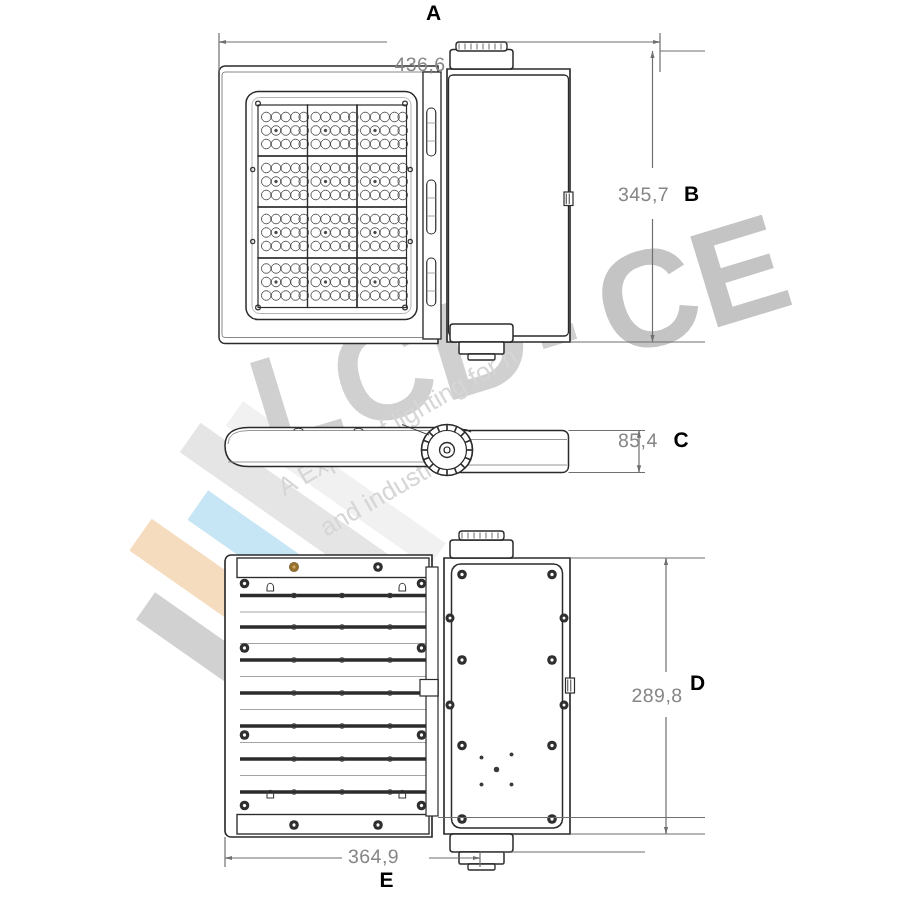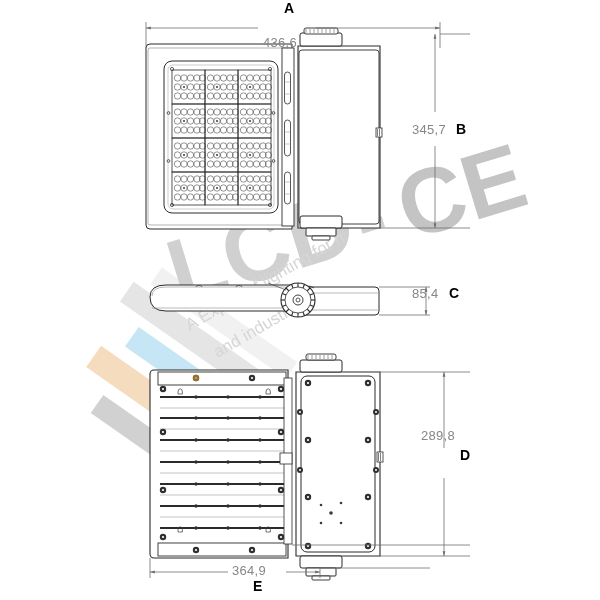--- a/index.html
+++ b/index.html
@@ -644,20 +644,20 @@
     
     <div class="dim-text" style="left:263px; top:15px;margin-top:20px;">436,6</div>
     <div class="dim-letter" style="left:284px; top:0px;">A</div>
 
     <div class="dim-text" style="left:412px; top:122px;text-align:right;">345,7</div>
     <div class="dim-letter" style="left:456px; top:121px;">B</div>
 
     <div class="dim-text" style="left:412px; top:286px;">85,4</div>
     <div class="dim-letter" style="left:449px; top:285px;">C</div>
 
-    <div class="dim-text" style="left:421px; top:428px;">289,8</div>
+    <div class="dim-text" style="left:421px; top:456px;">289,8</div>
     <div class="dim-letter" style="left:460px; top:447px;">D</div>
 
     <div class="dim-text" style="left:232px; top:563px;">364,9</div>
     <div class="dim-letter" style="left:253px; top:578px;">E</div>
   </div>
 
 </div>
 
 </body></html>

